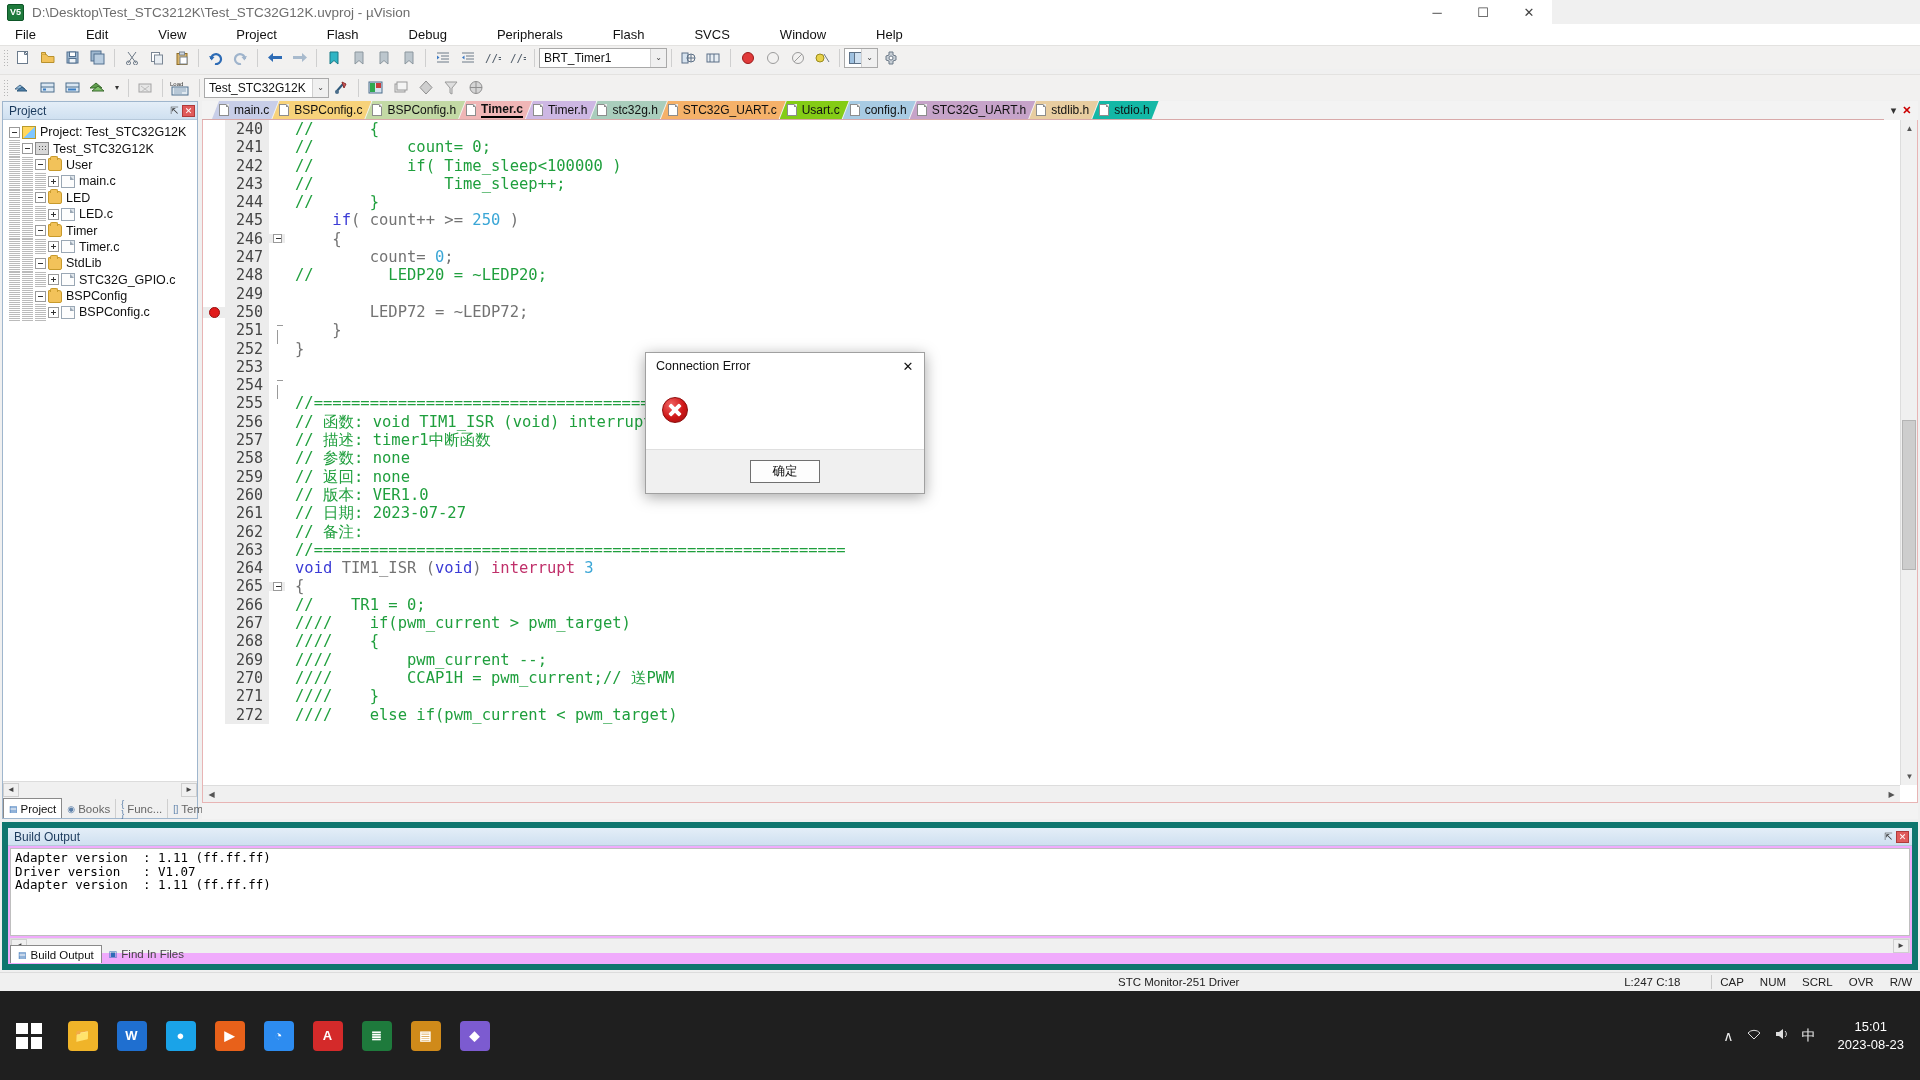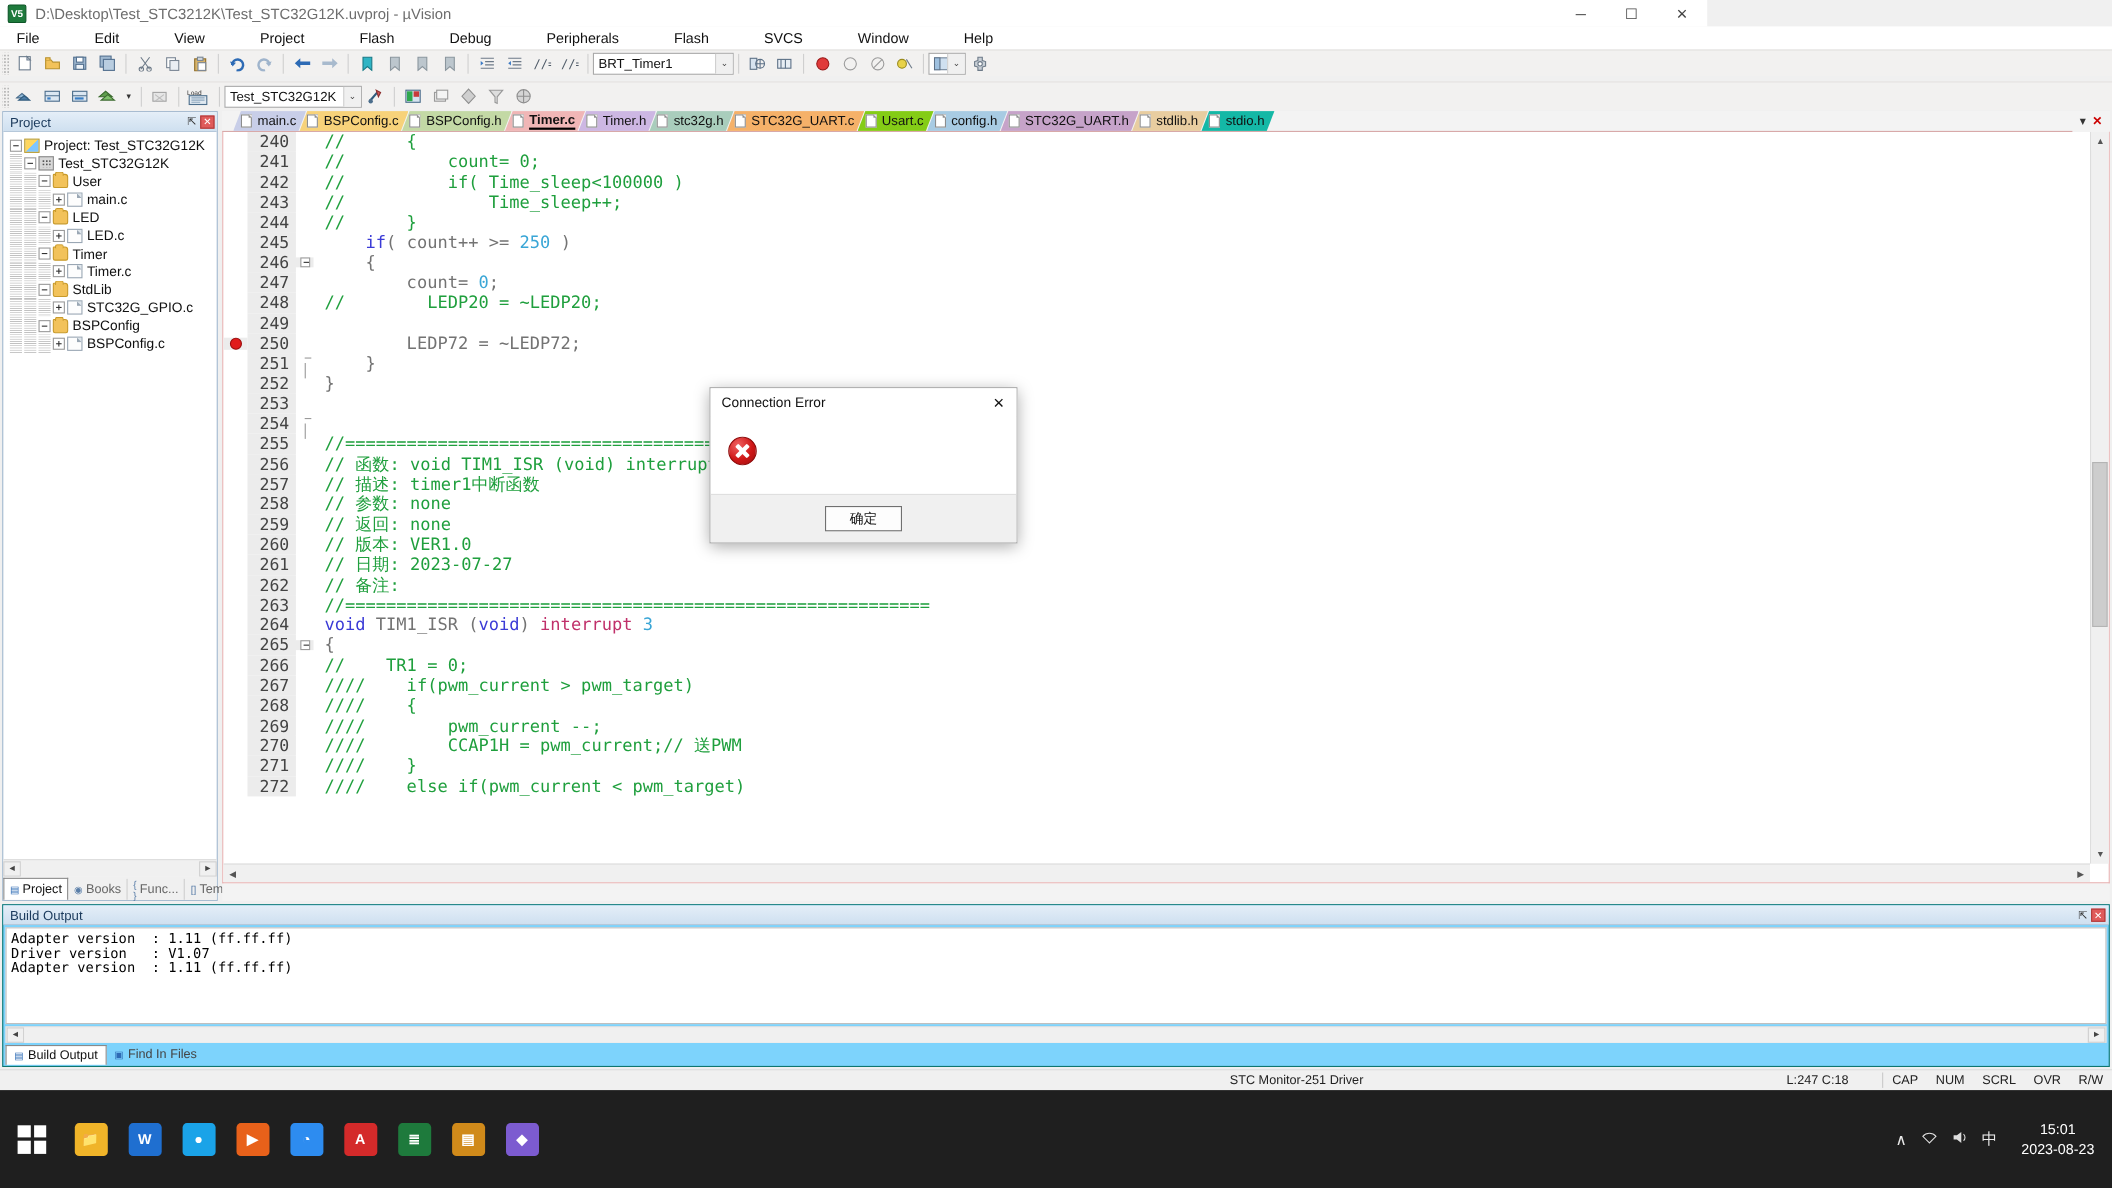--- a/index.html
+++ b/index.html
@@ -195,21 +195,21 @@
   .hscroll-code{
     position:absolute; left:0; bottom:0; height:17px; right:17px; background:#f0f0f0; border-top:1px solid #ddd;
     display:flex; align-items:center;
   }
   .hs-btn{width:17px;height:15px;display:flex;align-items:center;justify-content:center;font-size:8px;color:#555;}
   .hs-track{flex:1;height:15px;}
 
   
   .build-panel{
     position:absolute; left:2px; top:822px; width:1916px; height:148px;
-    background:#7dd3fc; border:1px solid #0f766e;
+    background:#f0abfc; border:6px solid #0f766e;
   }
   .build-cap{
     height:18px; background:linear-gradient(#e4eef8,#cfe0f0); border-bottom:1px solid #b6c8da;
     display:flex; align-items:center; padding-left:6px; font-size:12px; color:#1b3a5c;
   }
   .build-body{
     position:absolute; left:2px; top:20px; right:2px; height:88px;
     border:1px solid #bfbfbf; background:#fff; overflow:hidden;
     font-family:"DejaVu Sans Mono", monospace; font-size:12.5px; line-height:13.6px; color:#000;
     padding:2px 4px; white-space:pre;

